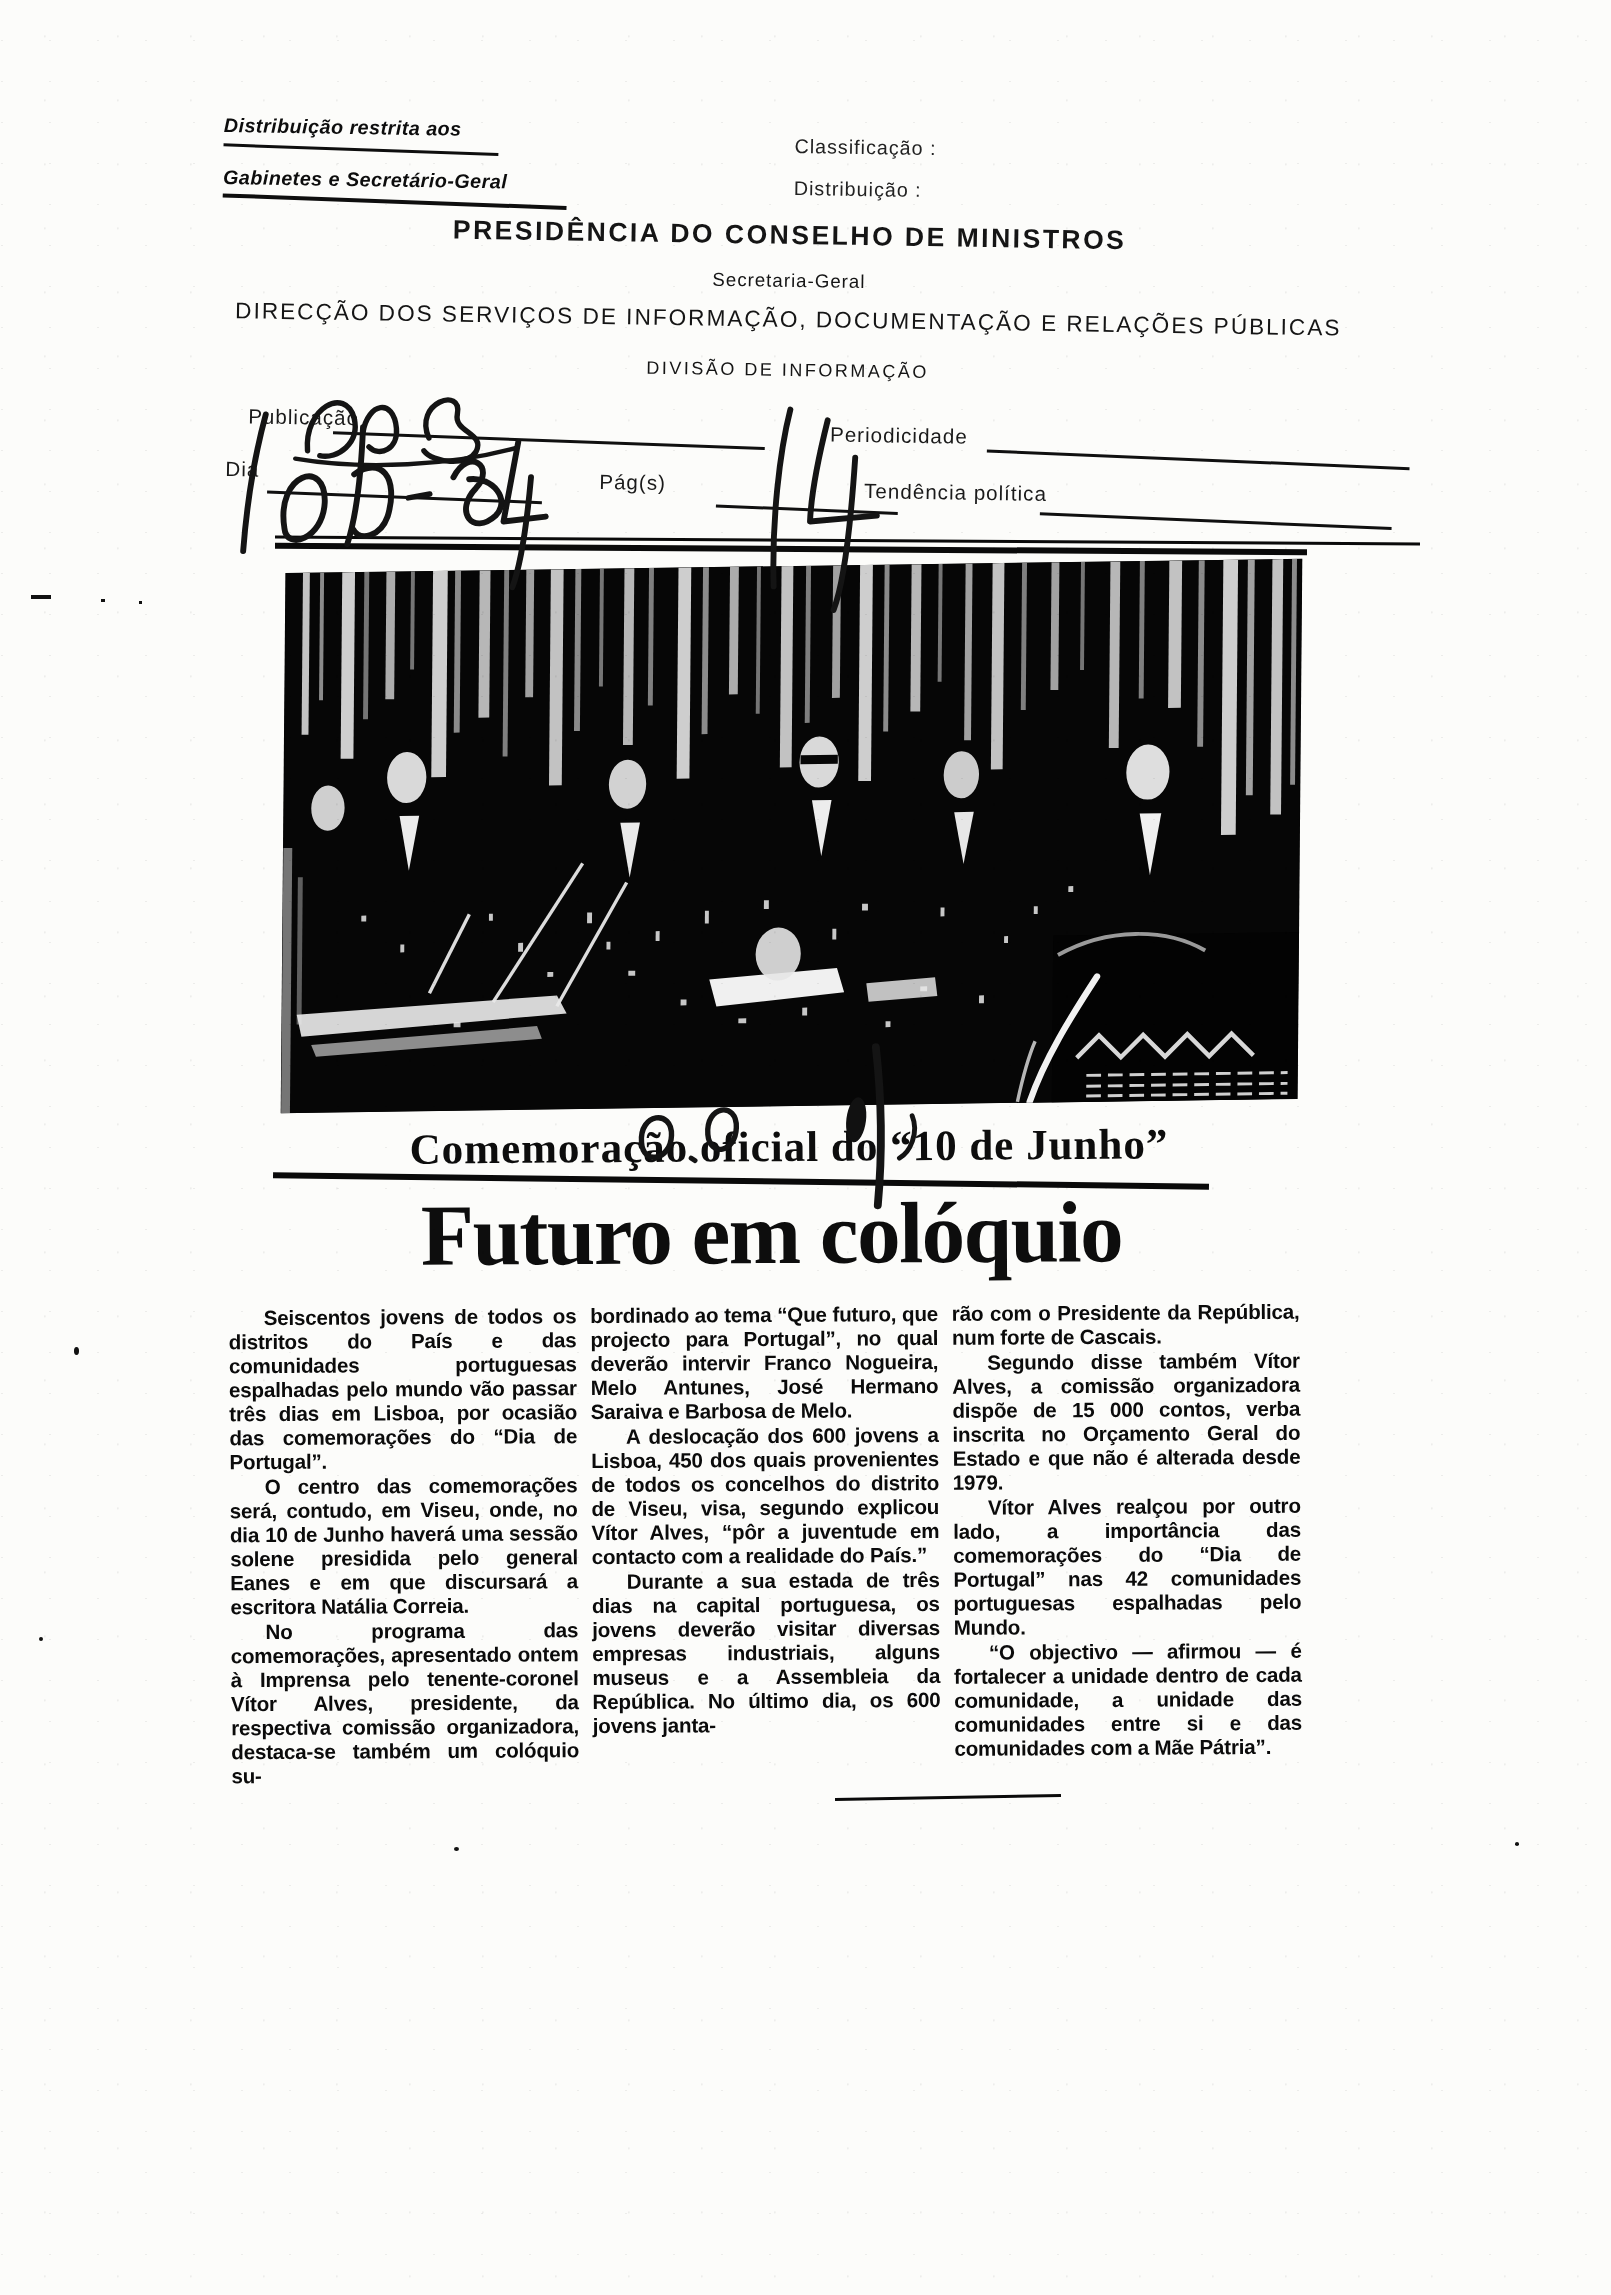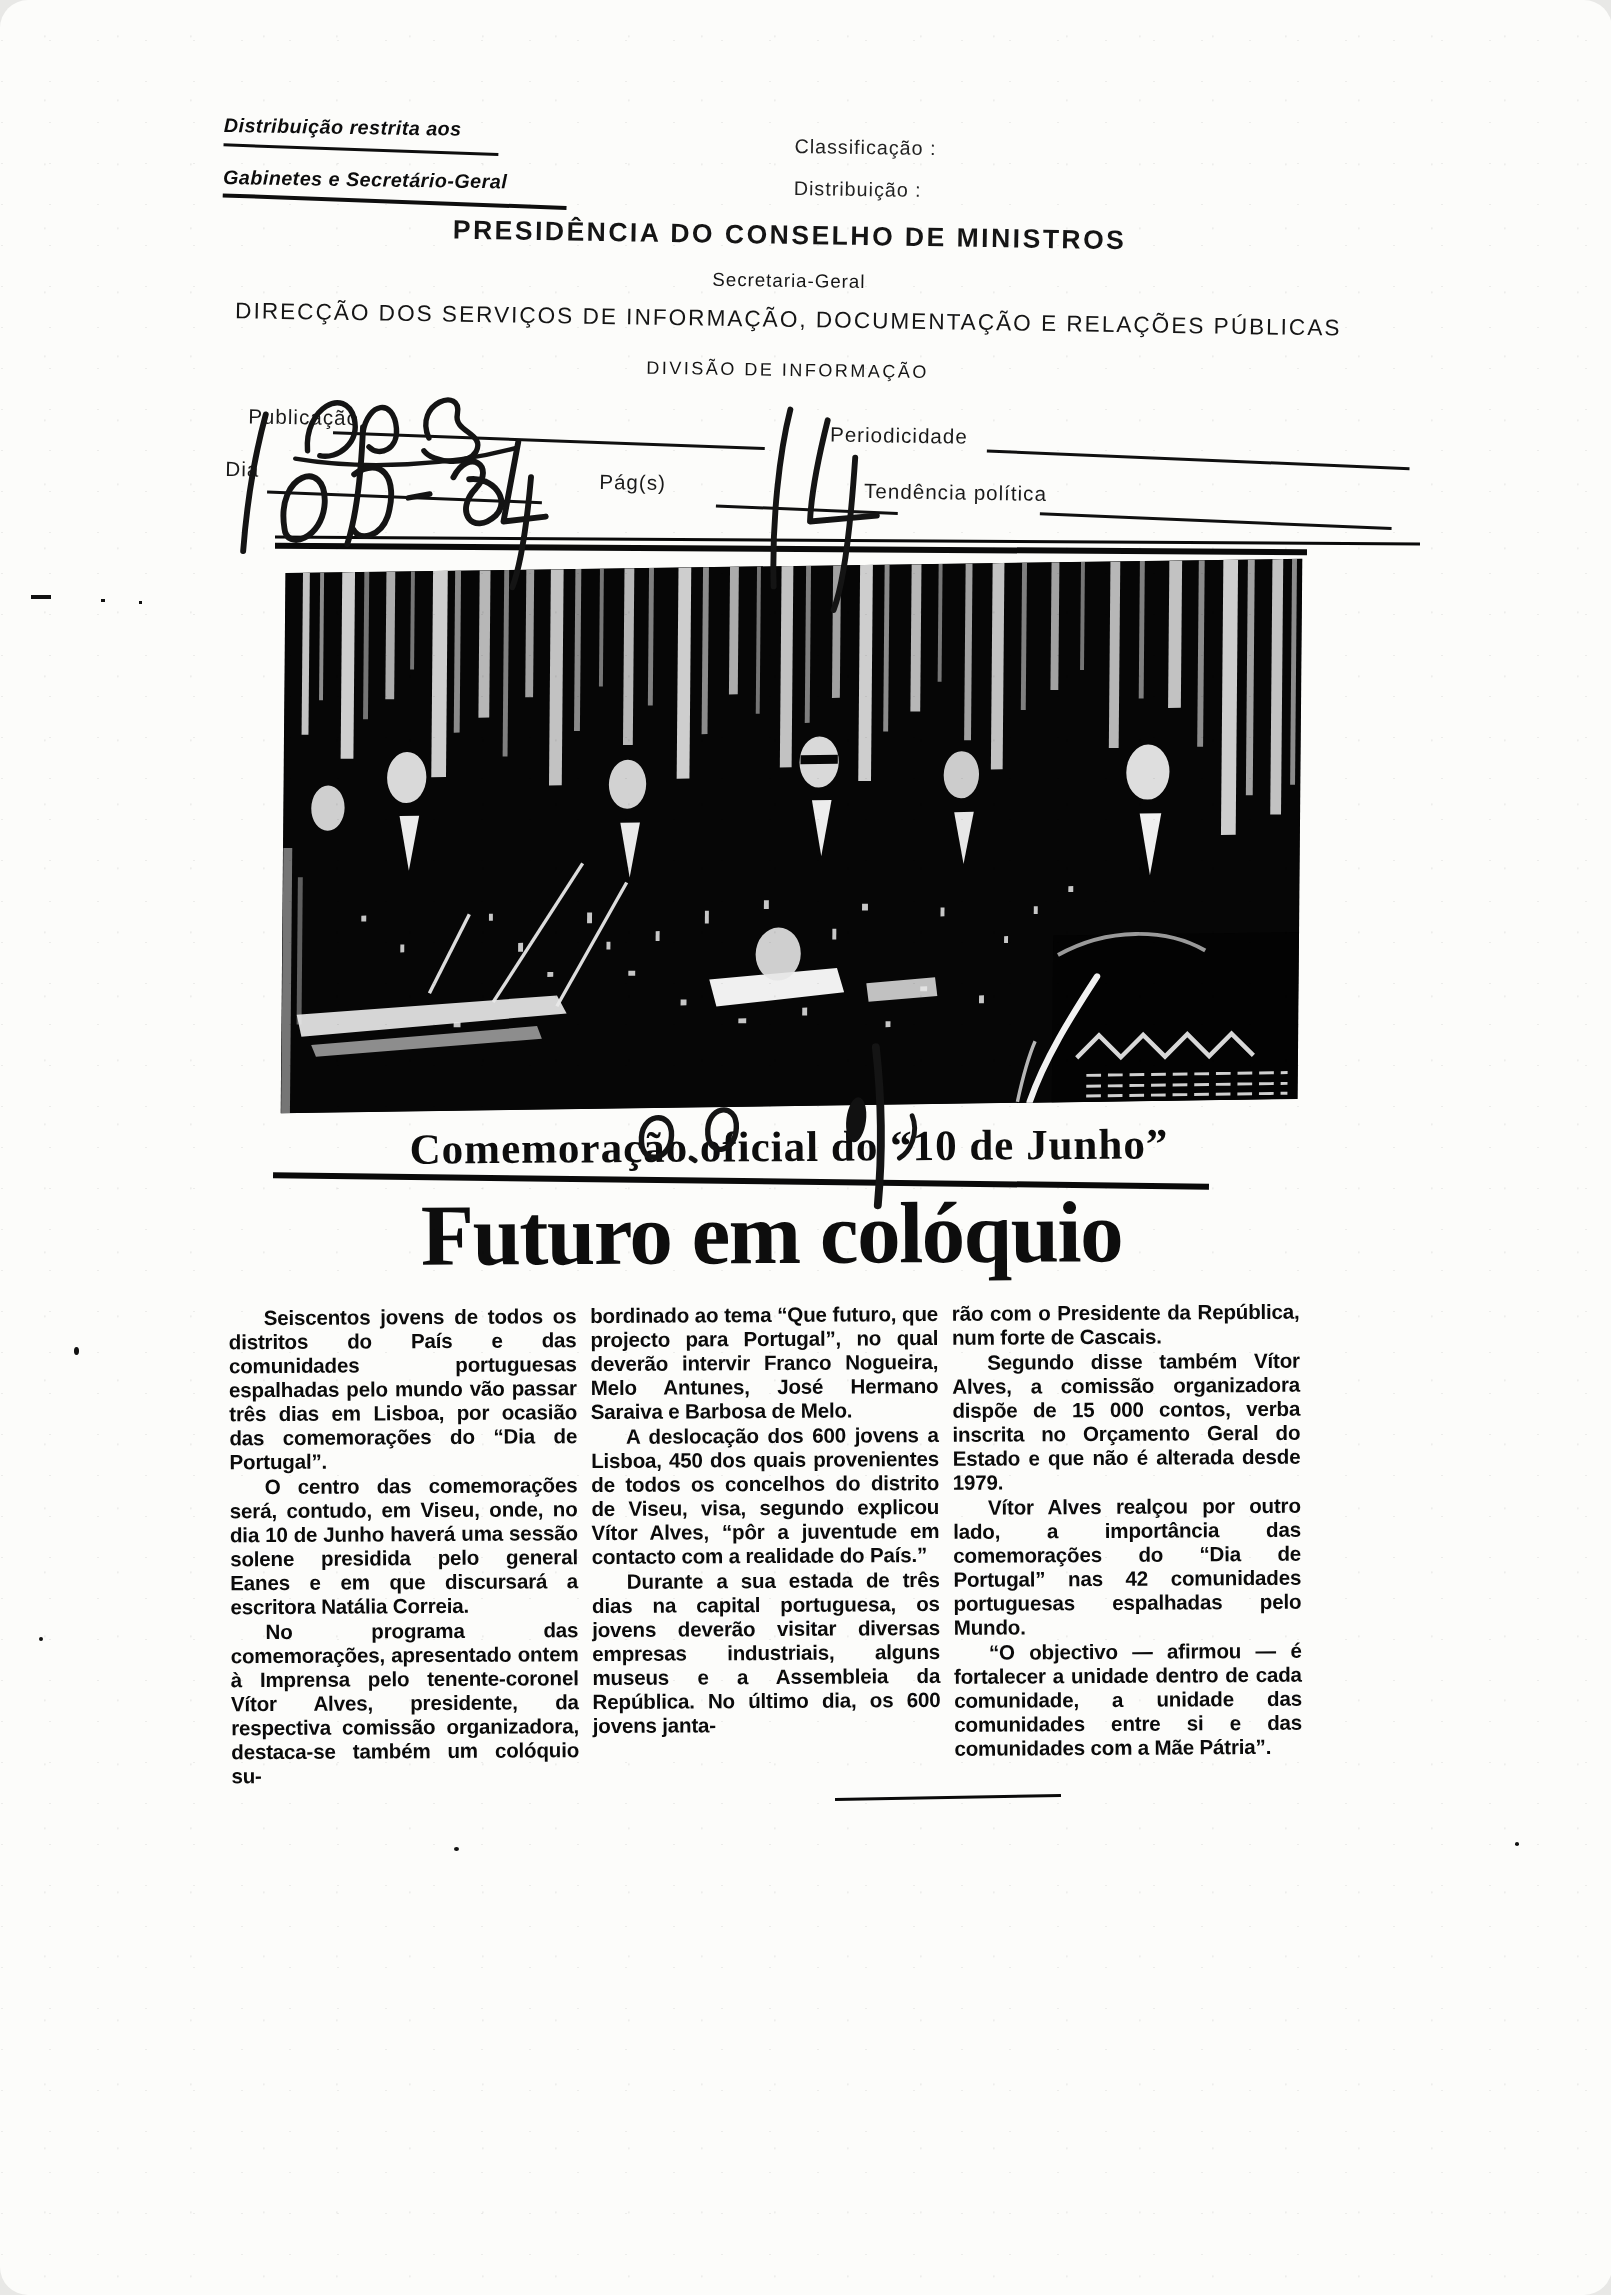--- a/index.html
+++ b/index.html
@@ -1,20 +1,19 @@
 <!DOCTYPE html>
 <html style="font-size:7.9px"><head>
 <meta charset="utf-8">
 <style>
   html,body{margin:0;padding:0;background:#e8e8e6;}
   .page{
     position:relative;width:1612px;height:2295px;background:#fcfcfa;
     overflow:hidden;color:#0d0d0d;
     font-family:"Liberation Sans", sans-serif;
-    border-radius:28px;
   }
   .noise{
     position:absolute;inset:0;pointer-events:none;opacity:.18;z-index:40;
     background-image:
       radial-gradient(circle, rgba(0,0,0,.55) 0.7px, transparent 0.8px),
       radial-gradient(circle, rgba(0,0,0,.35) 0.5px, transparent 0.6px);
     background-size:73px 64px, 48px 41px;
     background-position:8.4px 4.4px, 26px 20px;
   }
   .abs{position:absolute;}

